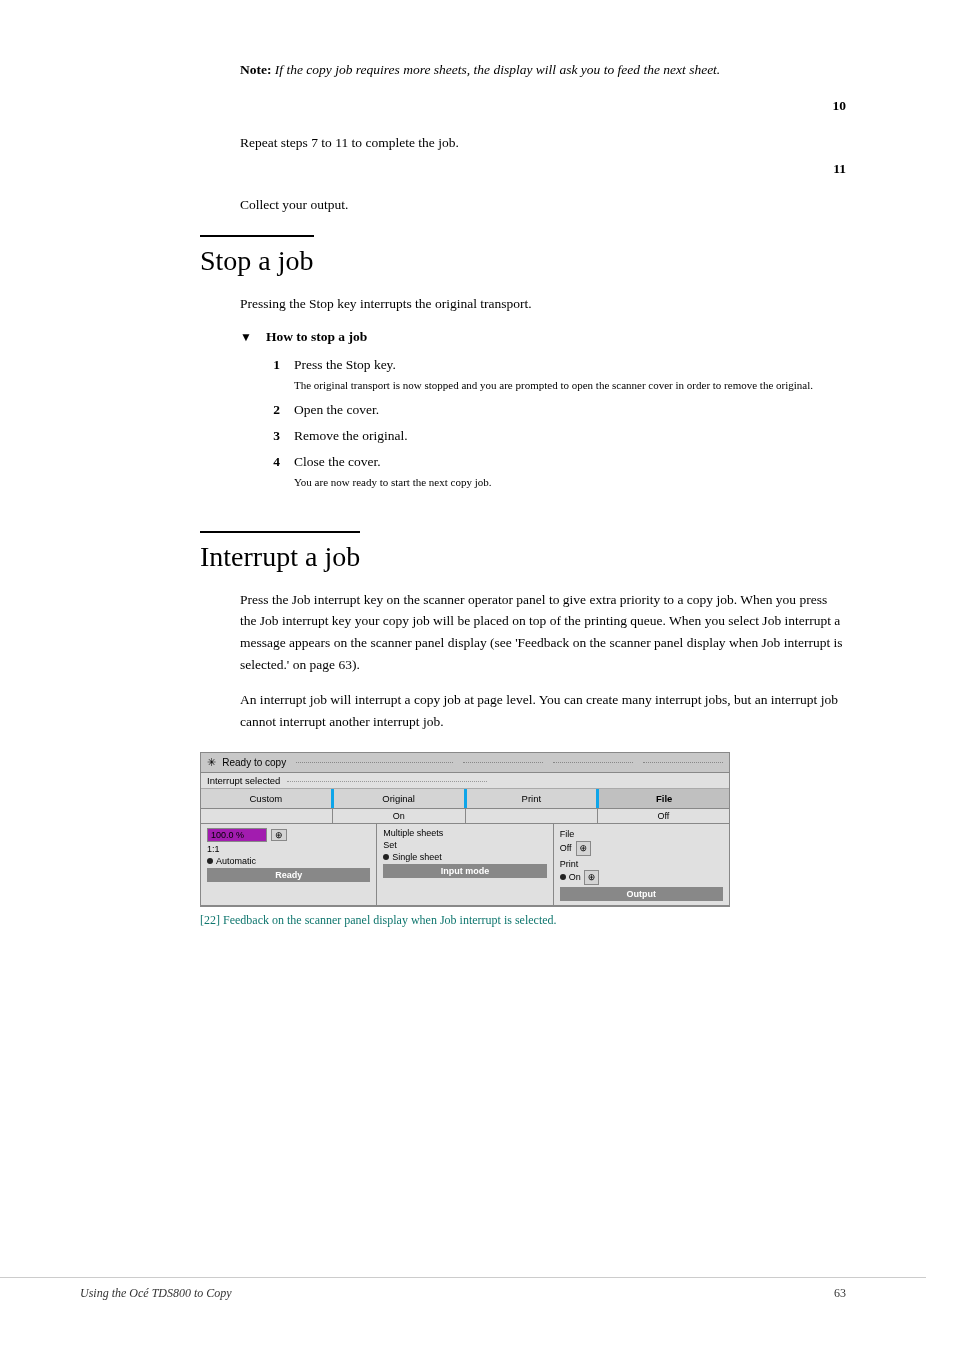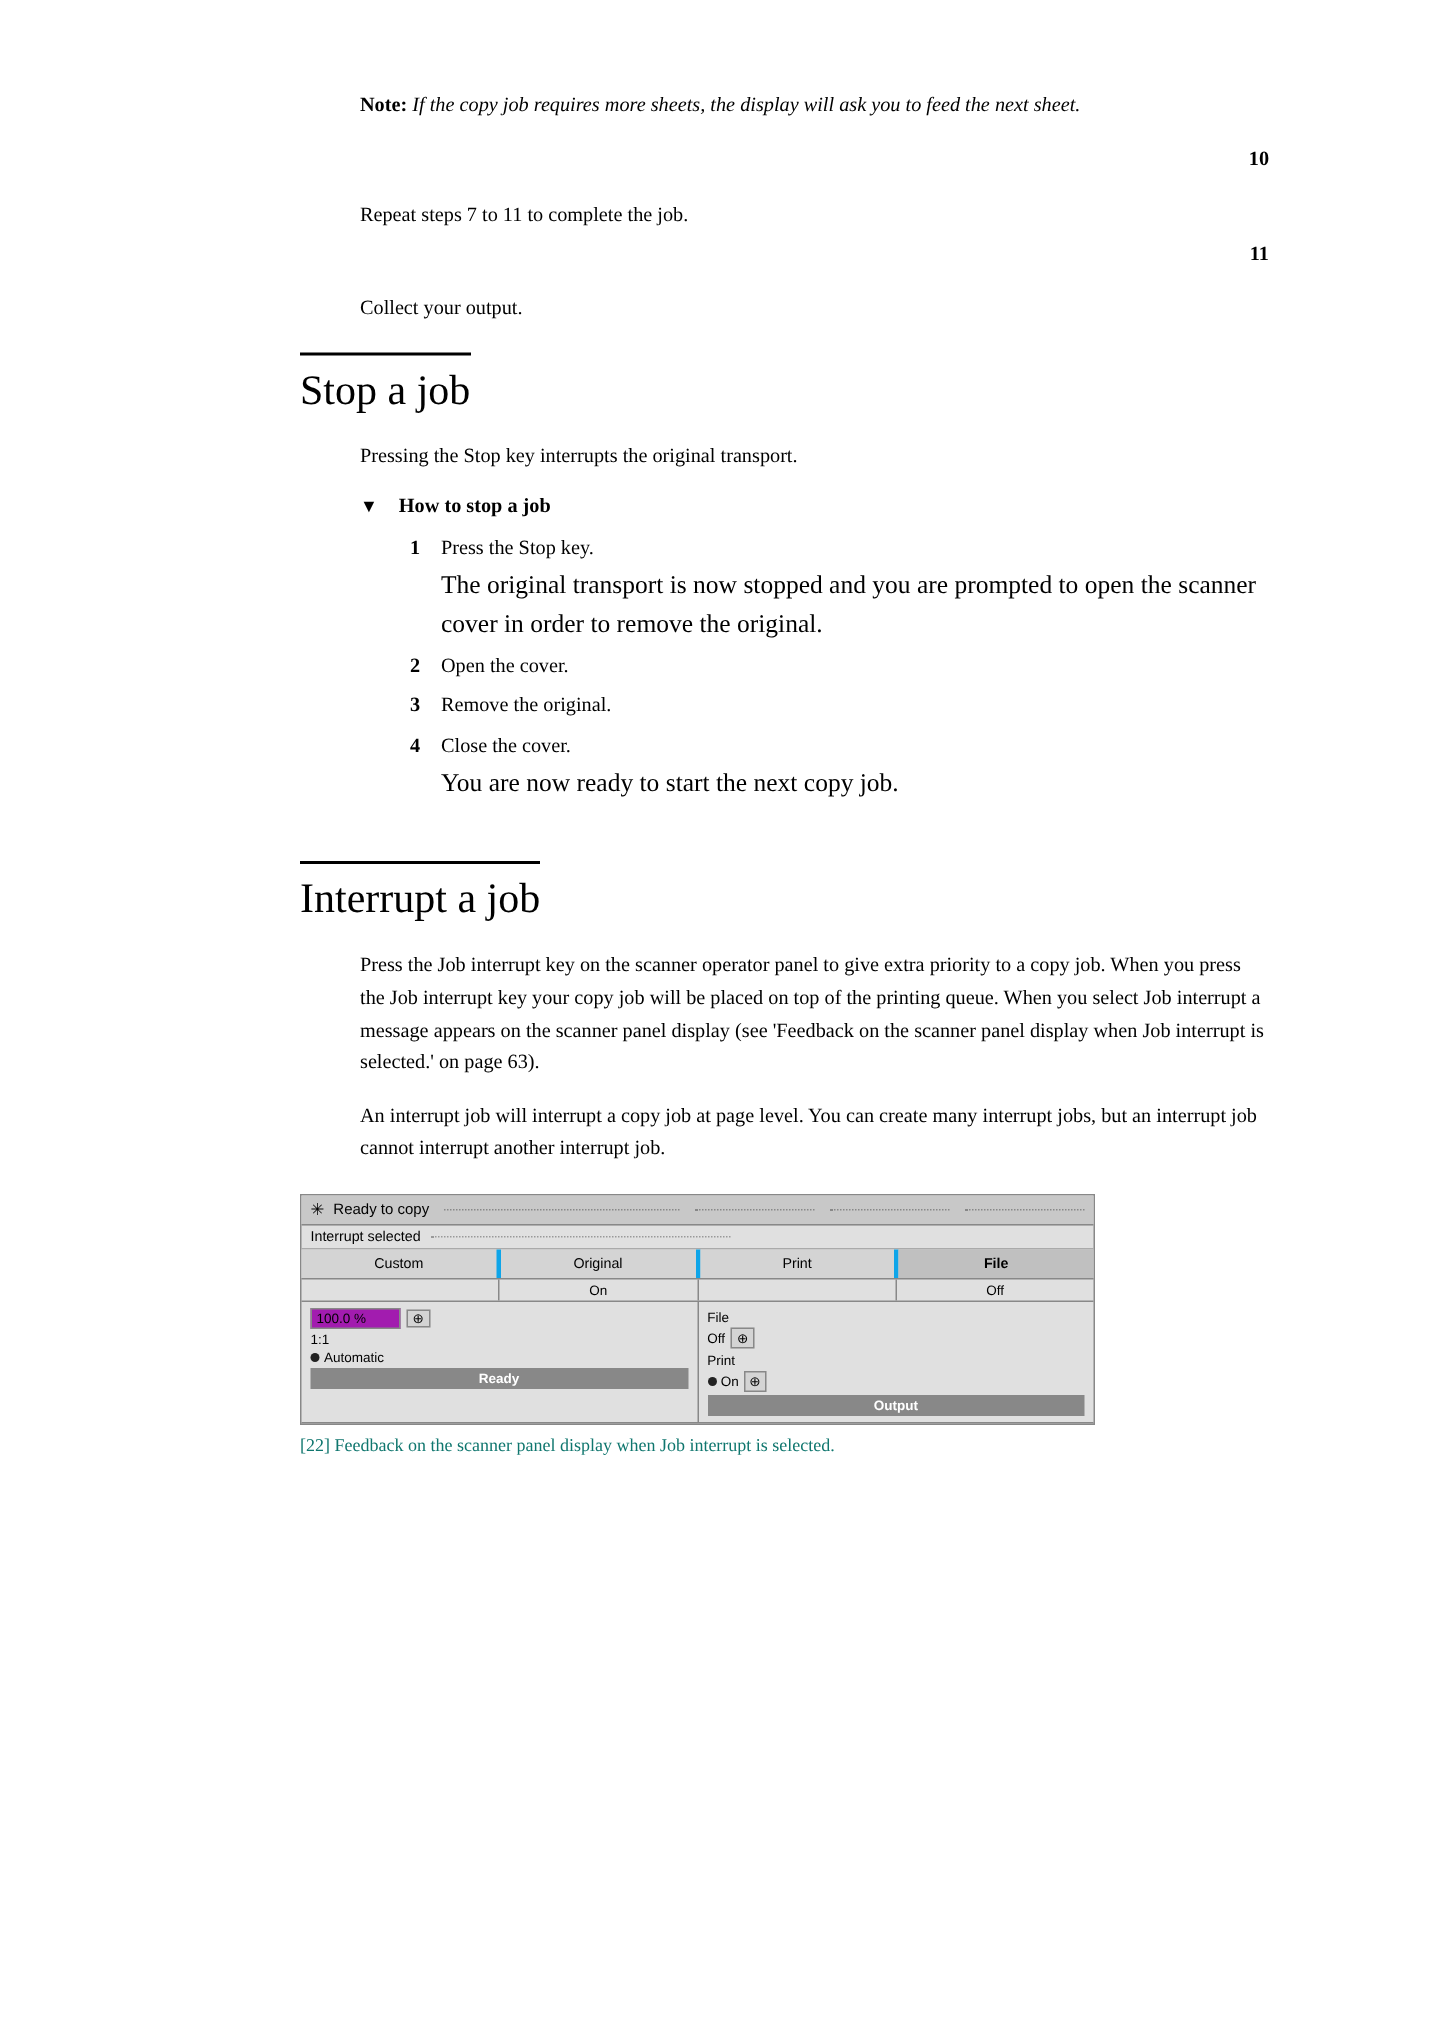--- a/index.html
+++ b/index.html
@@ -112,21 +112,21 @@
       font-weight: bold;
       min-width: 16px;
       text-align: right;
     }
 
     .sub-item-body {
       flex: 1;
     }
 
     .sub-item-desc {
-      font-size: 17px;
+      font-size: 11px;
       line-height: 1.5;
       margin-top: 2px;
     }
 
     
     .scanner-panel-container {
       margin-left: 0px;
       margin-top: 20px;
       margin-bottom: 8px;
     }
@@ -409,20 +409,31 @@
               <span class="panel-btn">⊕</span>
             </div>
             <div class="panel-label-row">1:1</div>
             <div class="panel-radio-row">
               <span class="radio-dot"></span>
               <span>Automatic</span>
             </div>
             <div class="panel-section-label">Ready</div>
           </div>
 
+          <div class="panel-section">
+            <div class="panel-radio-row">
+              <span>Multiple sheets</span>
+            </div>
+            <div class="panel-label-row">Set</div>
+            <div class="panel-radio-row">
+              <span class="radio-dot"></span>
+              <span>Single sheet</span>
+            </div>
+            <div class="panel-section-label">Input mode</div>
+          </div>
 
           <div class="panel-section">
             <div class="panel-list">
               <div>File</div>
               <div class="panel-field-row">
                 <span>Off</span>
                 <span class="panel-btn">⊕</span>
               </div>
               <div>Print</div>
               <div class="panel-radio-row">
@@ -432,14 +443,18 @@
               </div>
             </div>
             <div class="panel-section-label">Output</div>
           </div>
         </div>
       </div>
       <div class="panel-caption">[22] Feedback on the scanner panel display when Job interrupt is selected.</div>
     </div>
   </div>
 
+  <div class="page-footer">
+    <span class="footer-text">Using the Océ TDS800 to Copy</span>
+    <span class="footer-page">63</span>
+  </div>
 
 </div>
 
 </body></html>

